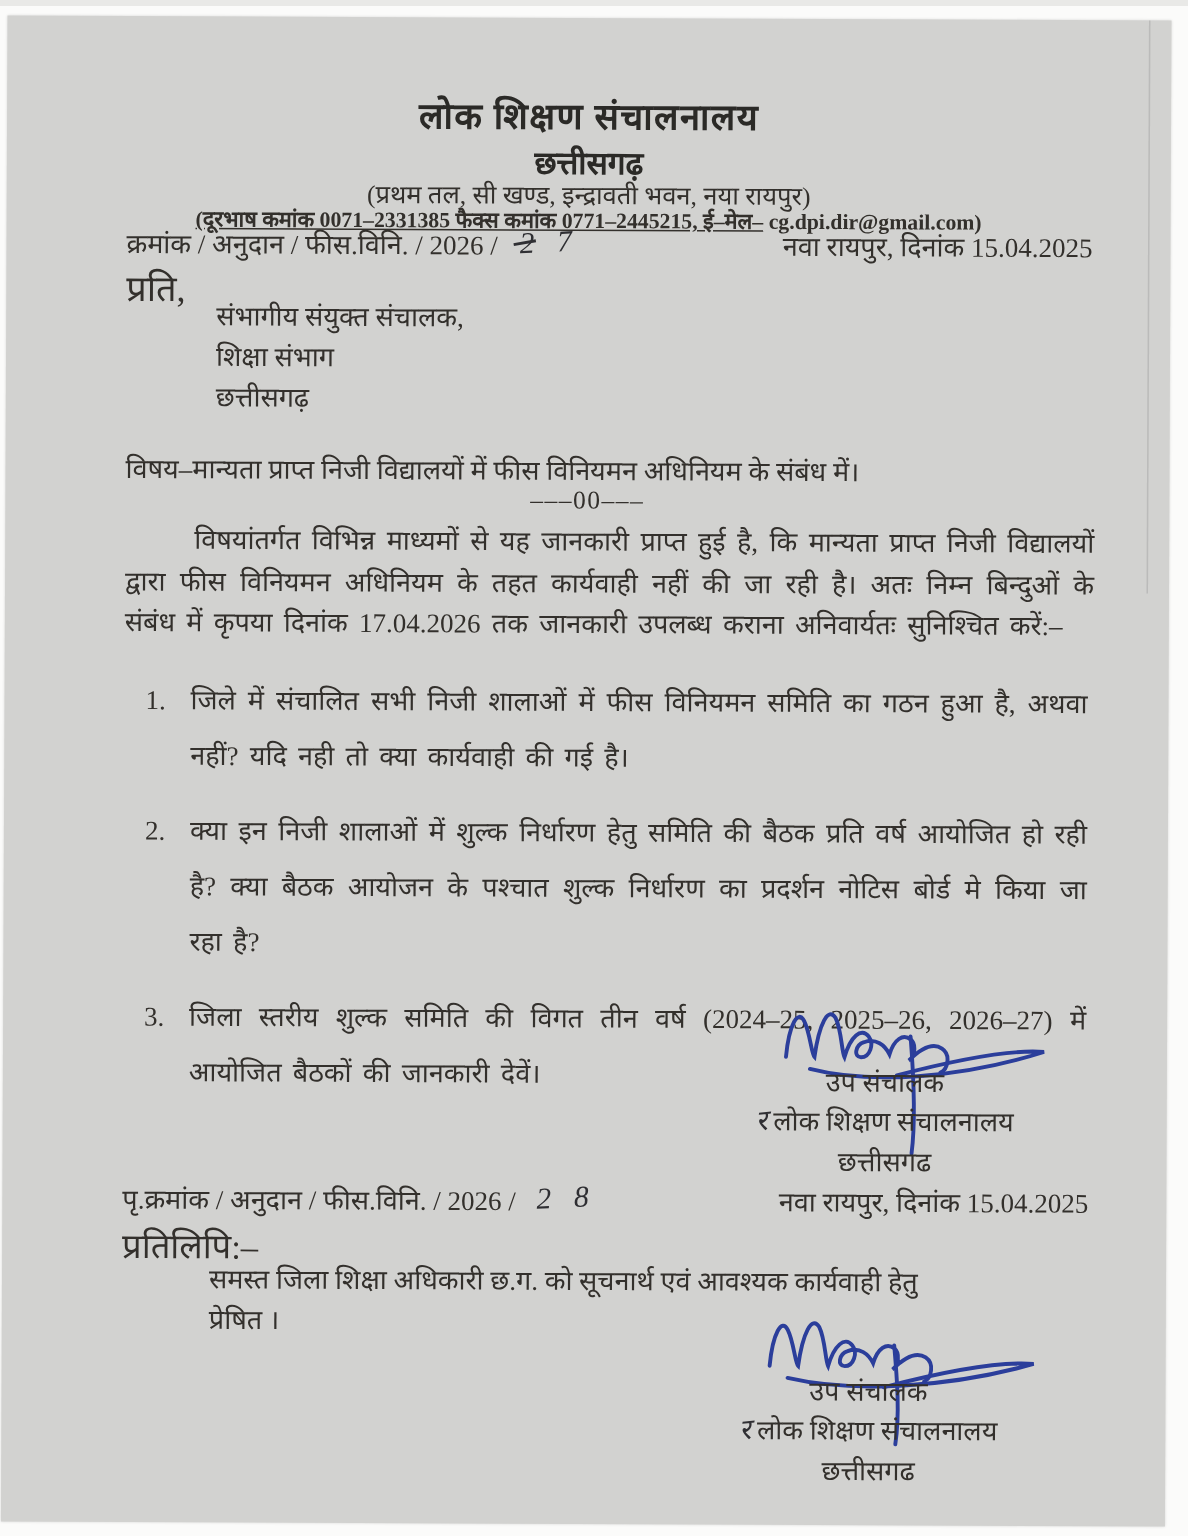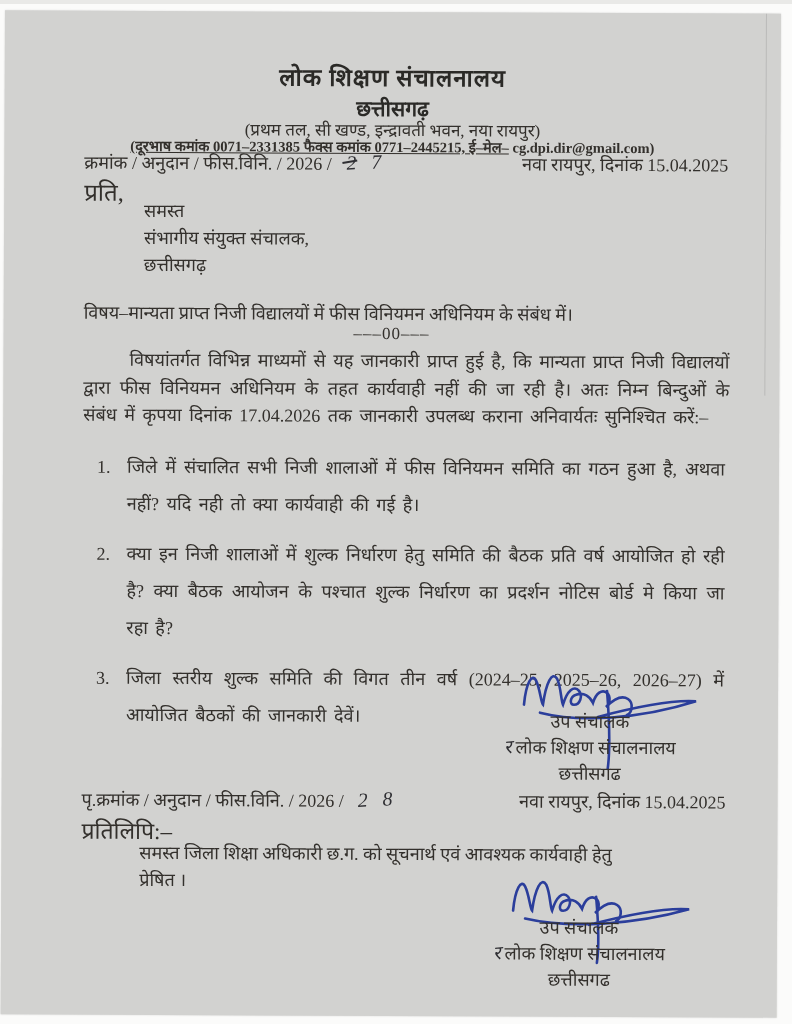--- a/index.html
+++ b/index.html
@@ -94,22 +94,22 @@
     <span class="ref-left">
       <span>क्रमांक / अनुदान / फीस.विनि. / 2026 /</span>
       <span class="hand-num">2 7</span>
       <span class="crossbar" style="position:absolute;left:258px;top:10px;width:15px;height:2px;background:#2f2f33;transform:rotate(-10deg);"></span>
     </span>
     <span>नवा रायपुर, दिनांक 15.04.2025</span>
   </div>
 
   <div class="prati">प्रति,</div>
   <div class="recipient">
-    <div>समस्त</div>
     <div>संभागीय संयुक्त संचालक,</div>
+    <div>शिक्षा संभाग</div>
     <div>छत्तीसगढ़</div>
   </div>
 
   <div class="subject">विषय–मान्यता प्राप्त निजी विद्यालयों में फीस विनियमन अधिनियम के संबंध में।</div>
   <div class="separator">–––00–––</div>
 
   <div class="body-par">विषयांतर्गत विभिन्न माध्यमों से यह जानकारी प्राप्त हुई है, कि मान्यता प्राप्त निजी विद्यालयों द्वारा फीस विनियमन अधिनियम के तहत कार्यवाही नहीं की जा रही है। अतः निम्न बिन्दुओं के संबंध में कृपया दिनांक 17.04.2026 तक जानकारी उपलब्ध कराना अनिवार्यतः सुनिश्चित करें:–</div>
 
   <div class="qlist">
     <div class="qitem">

